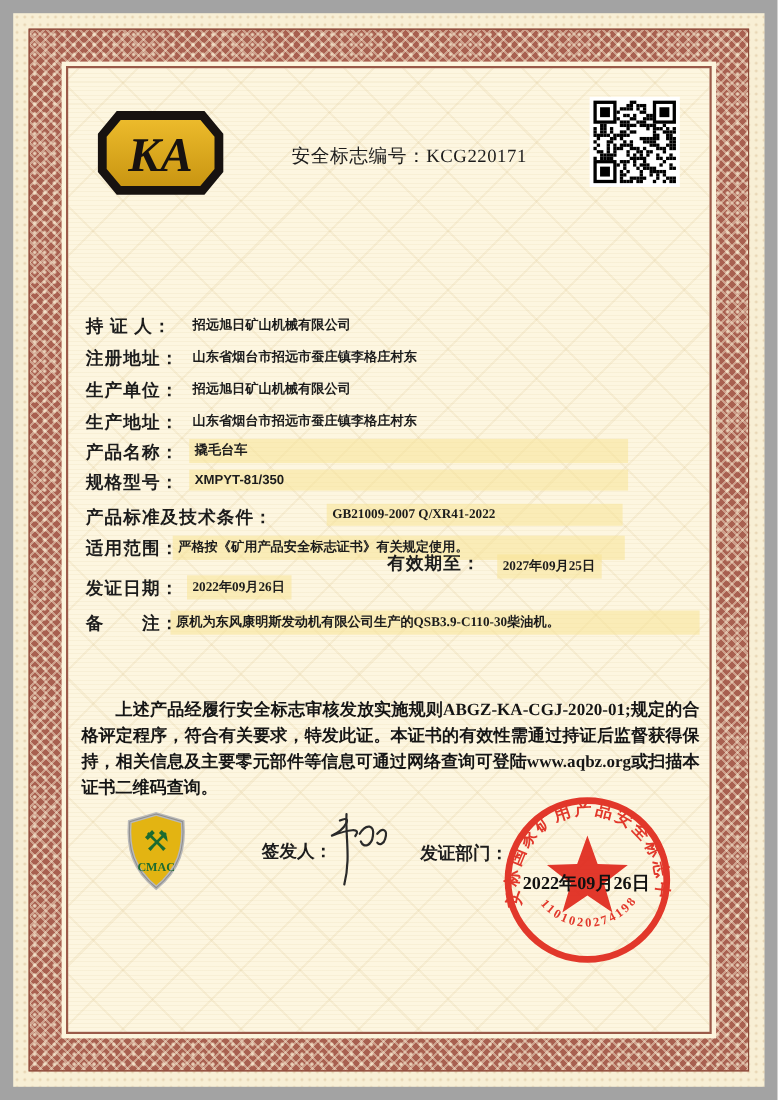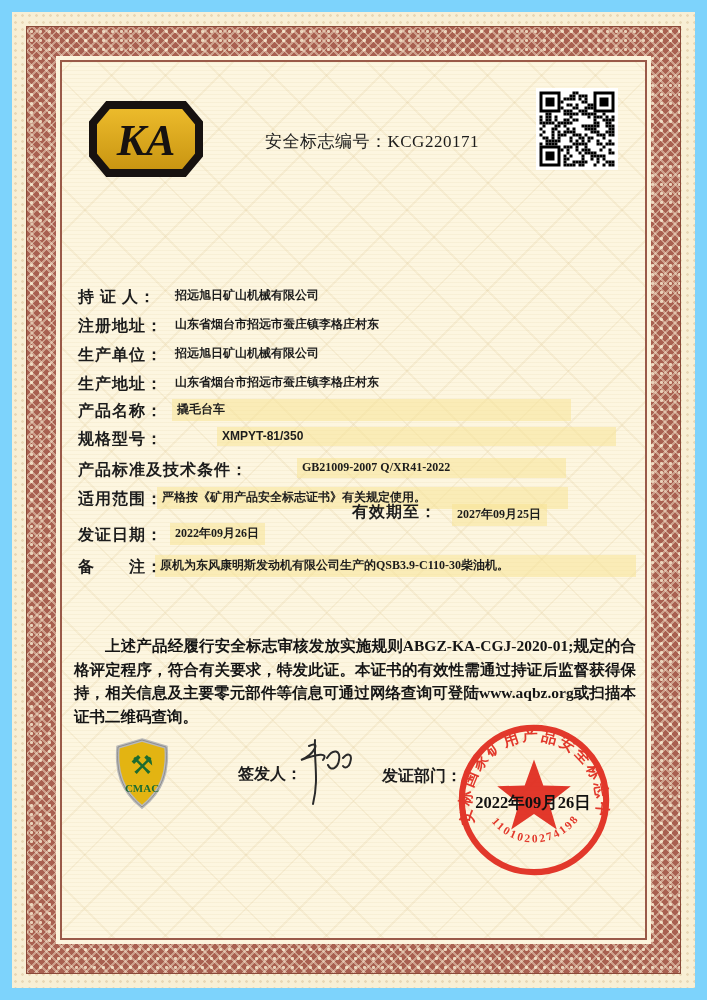--- a/index.html
+++ b/index.html
@@ -1,16 +1,16 @@
 <!DOCTYPE html>
 <html><head>
 <meta charset="utf-8">
 <style>
   html,body{margin:0;padding:0;background:#fff;}
-  .page{position:relative;width:707px;height:1000px;background:#7dd3fc;overflow:hidden;
+  .page{position:relative;width:707px;height:1000px;background:#a3a3a3;overflow:hidden;
         font-family:"Liberation Serif","DejaVu Serif",serif;color:#1c1c1c;}
   
   .band-lace{position:absolute;inset:12px;background:#f8efd5;
     background-image:radial-gradient(circle,rgba(196,160,110,.30) 1px,transparent 1.6px);
     background-size:7px 7px;}
   .band-maroon{position:absolute;inset:26px;background:#a86050;
     border:1px solid #8a4938;
     background-image:
       repeating-linear-gradient(45deg,rgba(250,238,212,.45) 0 2px,transparent 2px 7px),
       repeating-linear-gradient(-45deg,rgba(250,238,212,.45) 0 2px,transparent 2px 7px),
@@ -315,21 +315,21 @@
   <div class="abs row-label" style="top:345px;">生产单位：</div>
   <div class="abs row-value" style="left:175px;top:345px;">招远旭日矿山机械有限公司</div>
 
   <div class="abs row-label" style="top:374px;">生产地址：</div>
   <div class="abs row-value" style="left:175px;top:374px;">山东省烟台市招远市蚕庄镇李格庄村东</div>
 
   <div class="abs row-label" style="top:401px;">产品名称：</div>
   <div class="abs row-value" style="left:172px;top:399px;"><span class="hl" style="width:388px;">撬毛台车</span></div>
 
   <div class="abs row-label" style="top:429px;">规格型号：</div>
-  <div class="abs row-value" style="left:172px;top:427px;"><span class="hl" style="width:388px;font-family:'Liberation Sans','DejaVu Sans',sans-serif;font-weight:700;margin-left:45px;">XMPYT-81/350</span></div>
+  <div class="abs row-value" style="left:172px;top:427px;"><span class="hl" style="width:388px;font-family:'Liberation Sans','DejaVu Sans',sans-serif;font-weight:700;">XMPYT-81/350</span></div>
 
   <div class="abs row-label" style="top:460px;">产品标准及技术条件：</div>
   <div class="abs row-value" style="left:297px;top:458px;"><span class="hl" style="width:258px;">GB21009-2007 Q/XR41-2022</span></div>
 
   <div class="abs row-label" style="top:489px;text-align:right;">适用范围：</div>
   <div class="abs row-value" style="left:157px;top:487px;"><span class="hl" style="width:400px;">严格按《矿用产品安全标志证书》有关规定使用。</span></div>
 
   <div class="abs row-label" style="top:525px;">发证日期：</div>
   <div class="abs row-value" style="left:170px;top:523px;"><span class="hl">2022年09月26日</span></div>
   <div class="abs row-label" style="left:352px;top:502px;">有效期至：</div>

